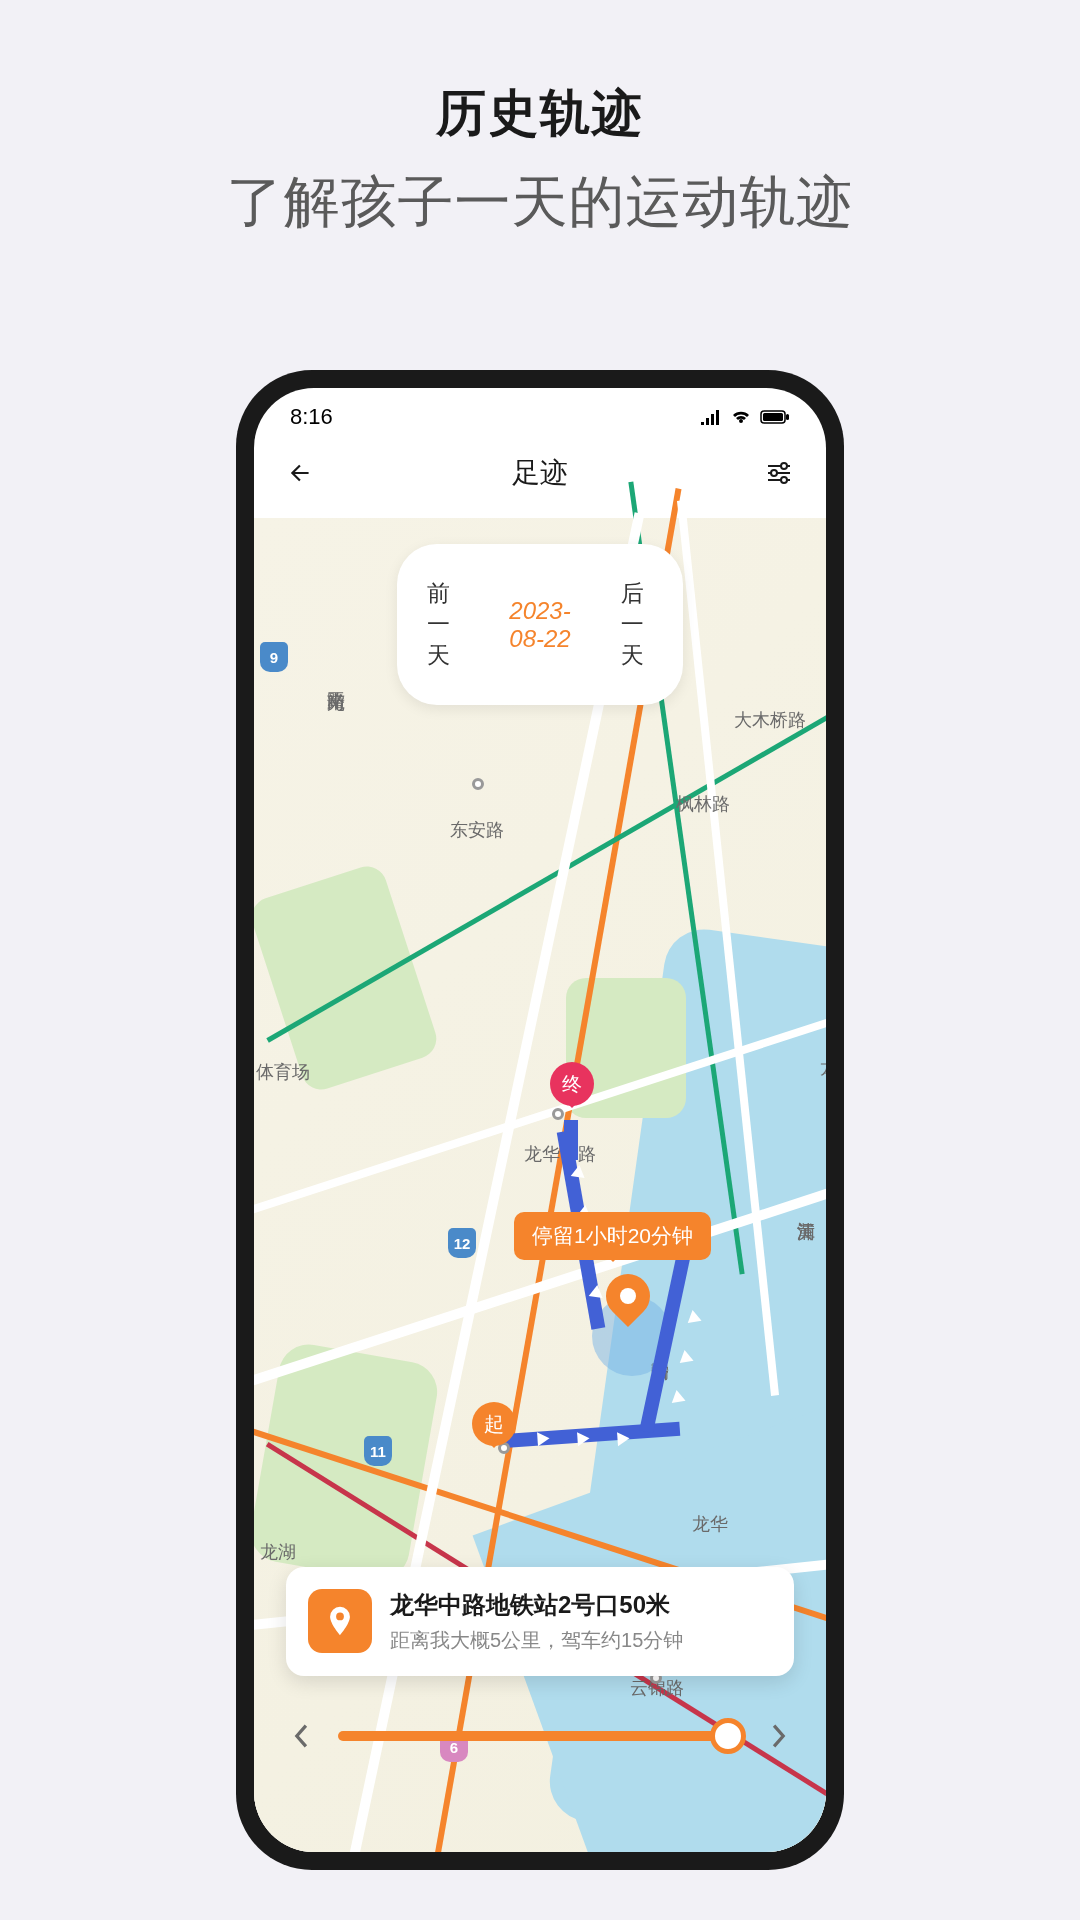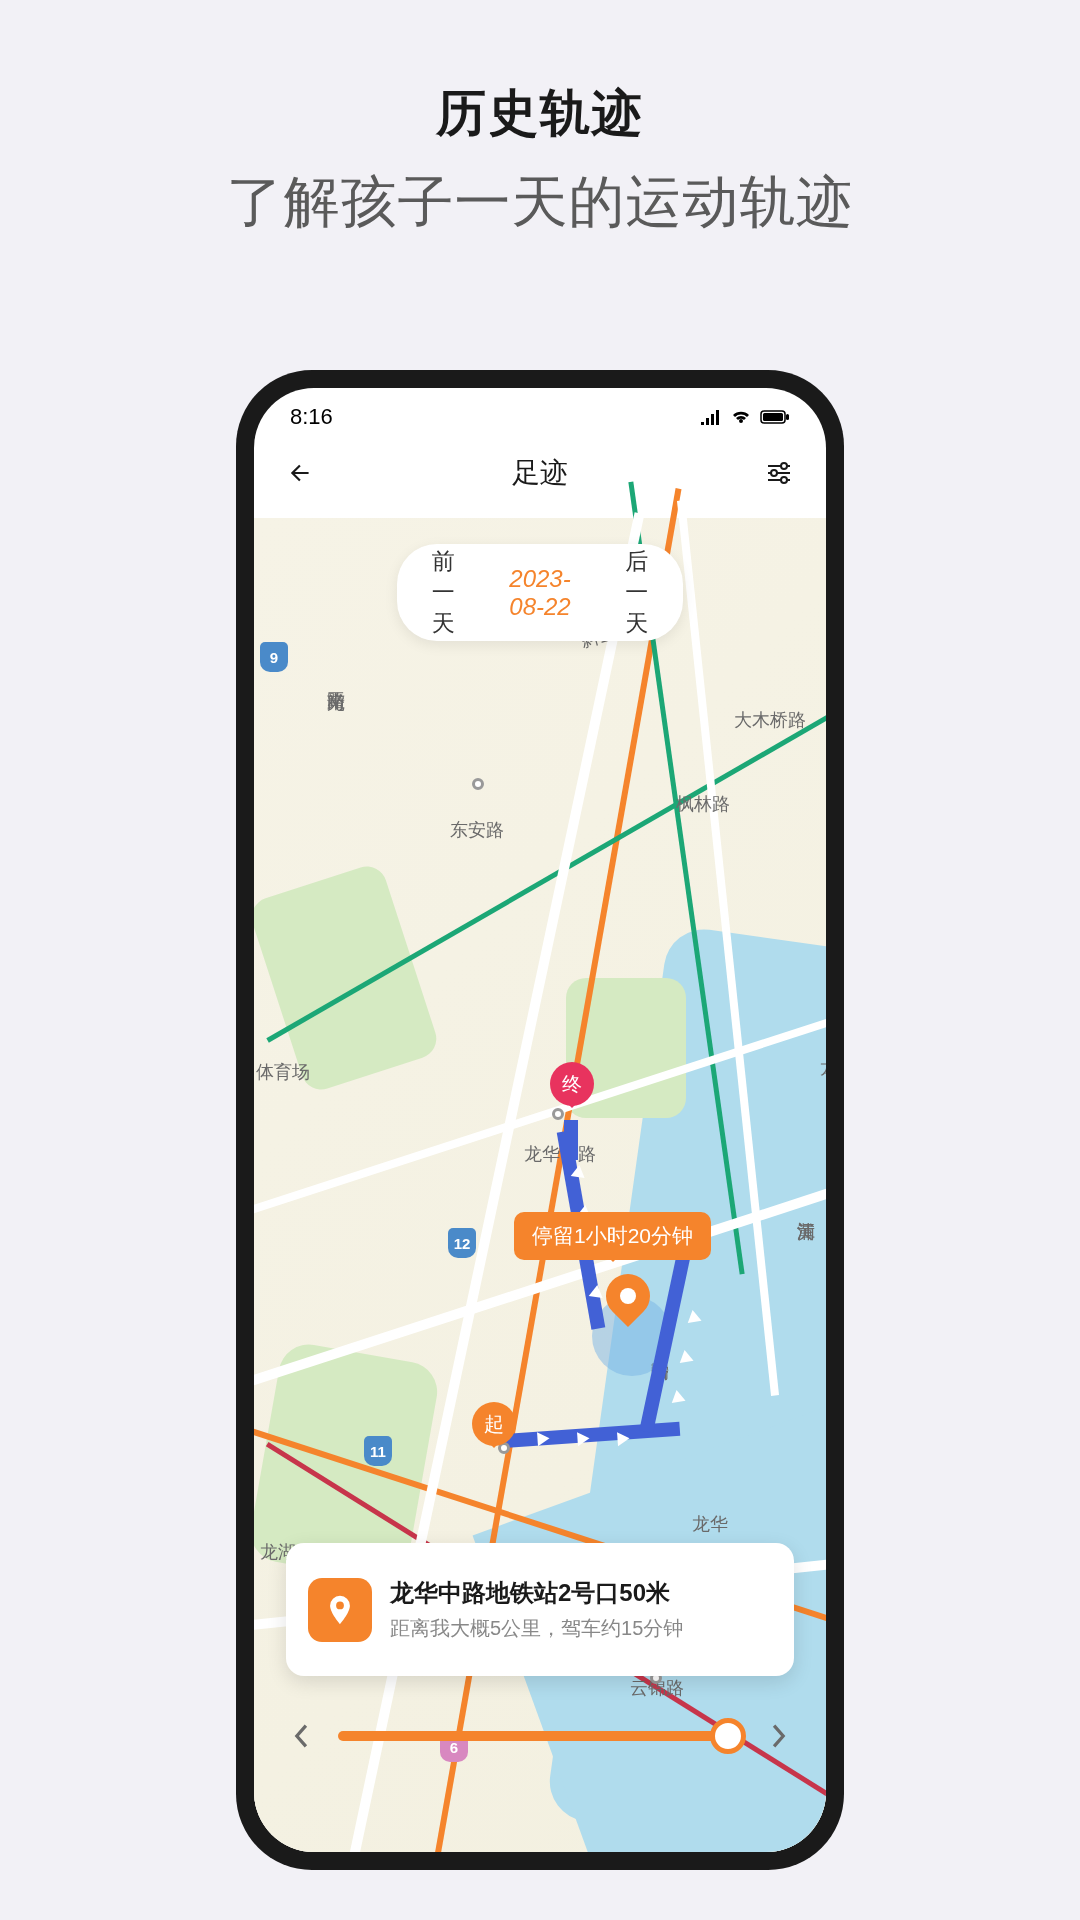--- a/index.html
+++ b/index.html
@@ -121,25 +121,24 @@
 
 .date-selector {
   position: absolute;
   top: 26px;
   left: 50%;
   transform: translateX(-50%);
   background: #fff;
   border-radius: 40px;
   display: flex;
   align-items: center;
-  padding: 2px 30px;
+  padding: 34px 30px;
   box-shadow: 0 4px 14px rgba(0,0,0,0.08);
   gap: 50px;
   z-index: 10;
-  text-align: center;
 }
 .date-nav { font-size: 23px; color: #333; }
 .date-current { font-size: 24px; color: #f5842c; font-weight: 500; font-style: italic; }
 
 .marker-end {
   position: absolute; top: 544px; left: 296px; z-index: 8;
 }
 .pin-circle-end { width: 44px; height: 44px; background: #e8335e; border-radius: 50%; display: flex; align-items: center; justify-content: center; color: #fff; font-size: 20px; font-weight: 500; position: relative; }
 .pin-circle-end::after { content: ''; position: absolute; bottom: -10px; left: 50%; transform: translateX(-50%); border: 8px solid transparent; border-top-color: #e8335e; }
 .marker-start {
@@ -169,23 +168,23 @@
 .stay-pin::before { content: ''; width: 16px; height: 16px; background: #fff; border-radius: 50%; transform: rotate(45deg); }
 .stay-radius { position: absolute; top: 778px; left: 338px; width: 80px; height: 80px; background: rgba(120,180,230,0.5); border-radius: 50%; z-index: 4; }
 .shield { position: absolute; width: 28px; height: 30px; background: #4a8ac9; border-radius: 5px 5px 10px 10px; display: flex; align-items: center; justify-content: center; color: #fff; font-size: 15px; font-weight: 600; z-index: 5; }
 .shield-9 { top: 124px; left: 6px; }
 .shield-12 { top: 710px; left: 194px; }
 .shield-11 { bottom: 386px; left: 110px; }
 .shield-13 { bottom: 90px; left: 186px; background: #d888c0; }
 .metro-node { position: absolute; width: 12px; height: 12px; border: 3px solid #999; background:#fff; border-radius: 50%; z-index: 6; }
 .location-card {
   position: absolute; bottom: 176px; left: 32px; right: 32px;
-  background: #fff; border-radius: 18px; padding: 34px 22px;
+  background: #fff; border-radius: 18px; padding: 22px 22px;
   box-shadow: 0 6px 20px rgba(0,0,0,0.12);
-  display: flex; gap: 18px; align-items: flex-end; z-index: 20;
+  display: flex; gap: 18px; align-items: flex-start; z-index: 20;
 }
 .loc-icon {
   width: 64px; height: 64px; background: #f5842c; border-radius: 14px;
   display: flex; align-items: center; justify-content: center; flex-shrink: 0;
 }
 .loc-title { font-size: 24px; font-weight: 600; color: #1a1a1a; }
 .loc-sub { font-size: 20px; color: #888; margin-top: 6px; }
 .timeline {
   position: absolute; bottom: 98px; left: 30px; right: 30px;
   display: flex; align-items: center; gap: 18px; z-index: 20;

